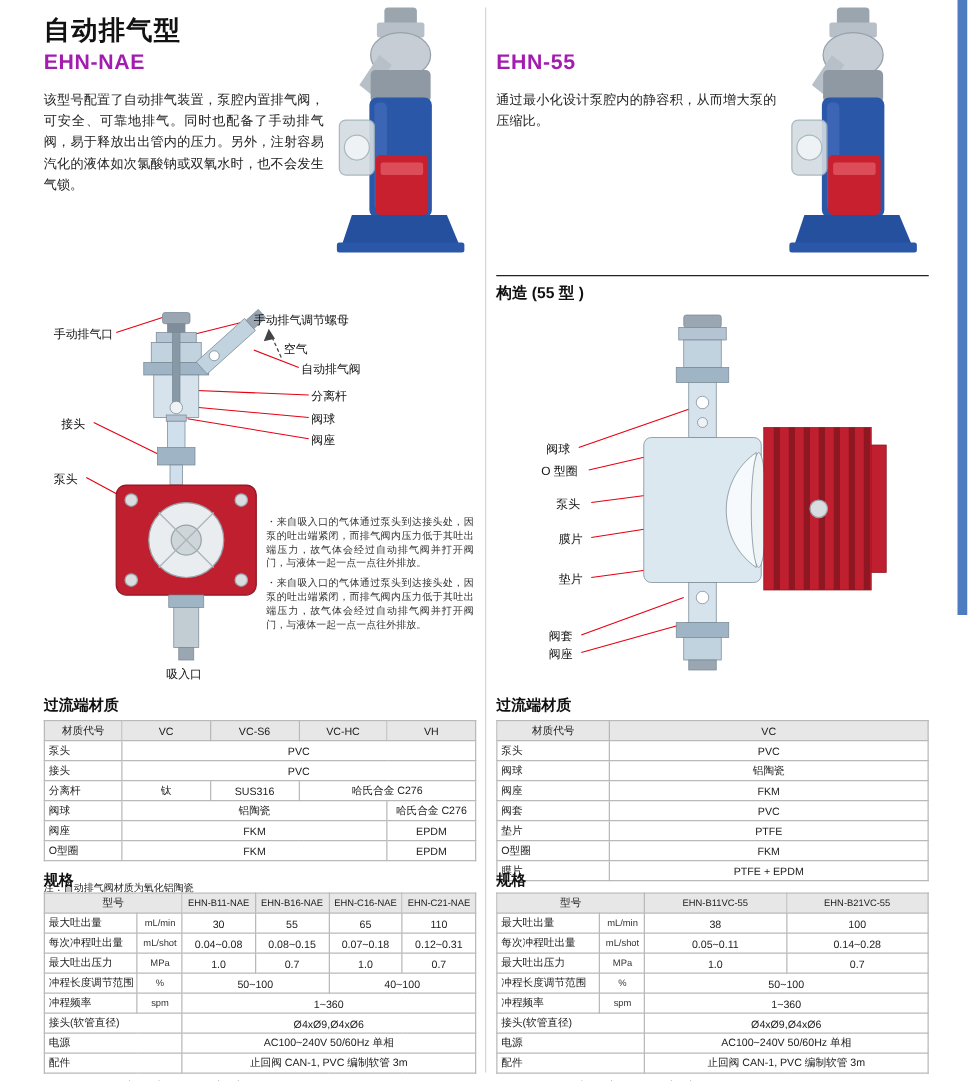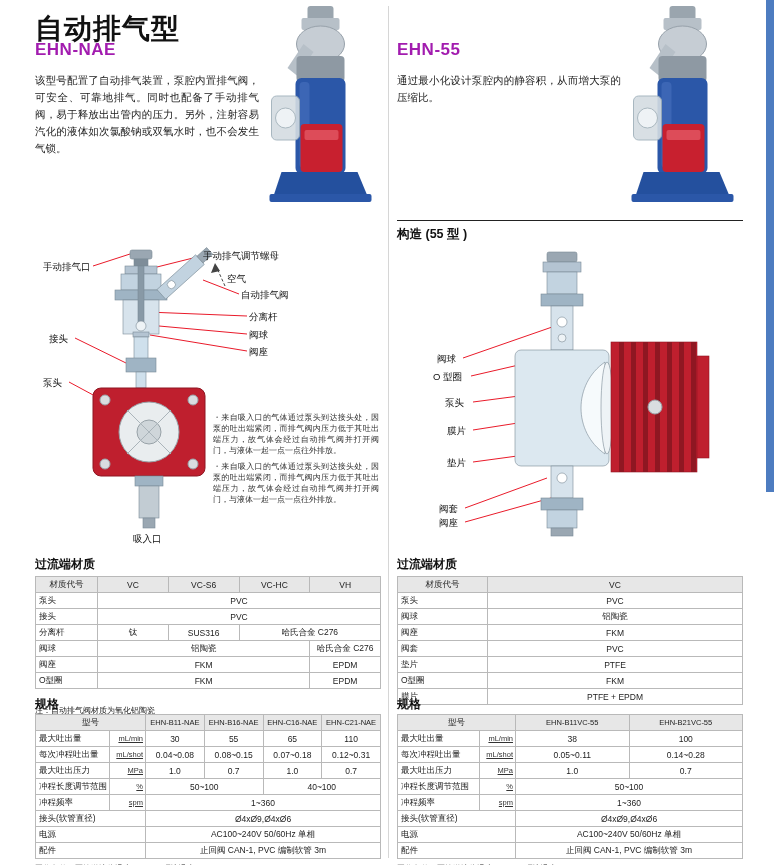--- a/index.html
+++ b/index.html
@@ -9,42 +9,42 @@
     background:#ffffff; color:#1c1c1c; position:relative; overflow:hidden;
   }
   .page { position:absolute; inset:0; background:#fff; }
   .edge-band { position:absolute; right:0; top:0; width:8px; height:492px; background:#4d7cc0; }
   .divider { position:absolute; left:388px; top:6px; width:1px; height:852px; background:#d6d6d6; }
 
   .col { position:absolute; top:0; width:346px; height:865px; }
   .col-left  { left:35px; }
   .col-right { left:397px; }
 
-  .page-title { position:absolute; top:10px; left:0; font-size:28px; font-weight:700; color:#111; letter-spacing:1px;text-align:right; }
+  .page-title { position:absolute; top:10px; left:0; font-size:21px; font-weight:700; color:#111; letter-spacing:1px;text-align:right; }
   .model { position:absolute; top:40px; left:0; font-size:17px; font-weight:700; color:#a21caf; letter-spacing:.5px; }
   .desc { position:absolute; top:72px; left:0; width:224px; font-size:10.5px; line-height:1.62; text-align:justify; color:#222; }
   .pump { position:absolute; top:4px; left:232px; width:106px; height:200px; }
 
   .rule-heading { position:absolute; top:220px; left:0; width:100%; border-top:1.5px solid #222;
                   padding-top:5px; font-size:12.5px; font-weight:700; color:#111; }
 
   .diagram { position:absolute; top:246px; left:0; width:346px; height:304px; }
   .diagram svg { width:100%; height:100%; display:block; }
   .diagram-notes { position:absolute; left:178px; top:166px; width:166px; font-size:8px; line-height:1.38; color:#333; text-align:justify; }
   .diagram-notes p { margin-bottom:5px; }
 
   .sub-heading { position:absolute; left:0; font-size:12px; font-weight:700; color:#111; }
   .wrap { position:absolute; left:0; width:100%; }
 
   table.tbl { width:100%; border-collapse:collapse; font-size:8.5px; color:#1c1c1c; table-layout:fixed;padding-left:48px; }
   table.tbl th, table.tbl td { border:1px solid #b9b9b9; padding:1.5px 3px; height:11px; text-align:center; overflow:hidden; white-space:nowrap; }
   table.tbl th { background:#e7e7e7; font-weight:400; }
   table.tbl th.mdl { font-size:7.5px; }
   table.tbl td.lbl { text-align:left; background:#fff; }
-  table.tbl td.unit { text-align:right; font-size:7.5px; color:#333; padding-right:2px;text-decoration:underline; }
+  table.tbl td.unit { text-align:center; font-size:7.5px; color:#333; padding-right:2px; }
 
   .notes { margin-top:16px; font-size:8px; line-height:1.45; color:#222; }
   .conditions { margin-top:4px; font-size:8px; color:#222; }
 
   text { font-family:"Liberation Sans","DejaVu Sans",sans-serif; }
 </style>
 </head>
 <body>
 
 <div class="page">

